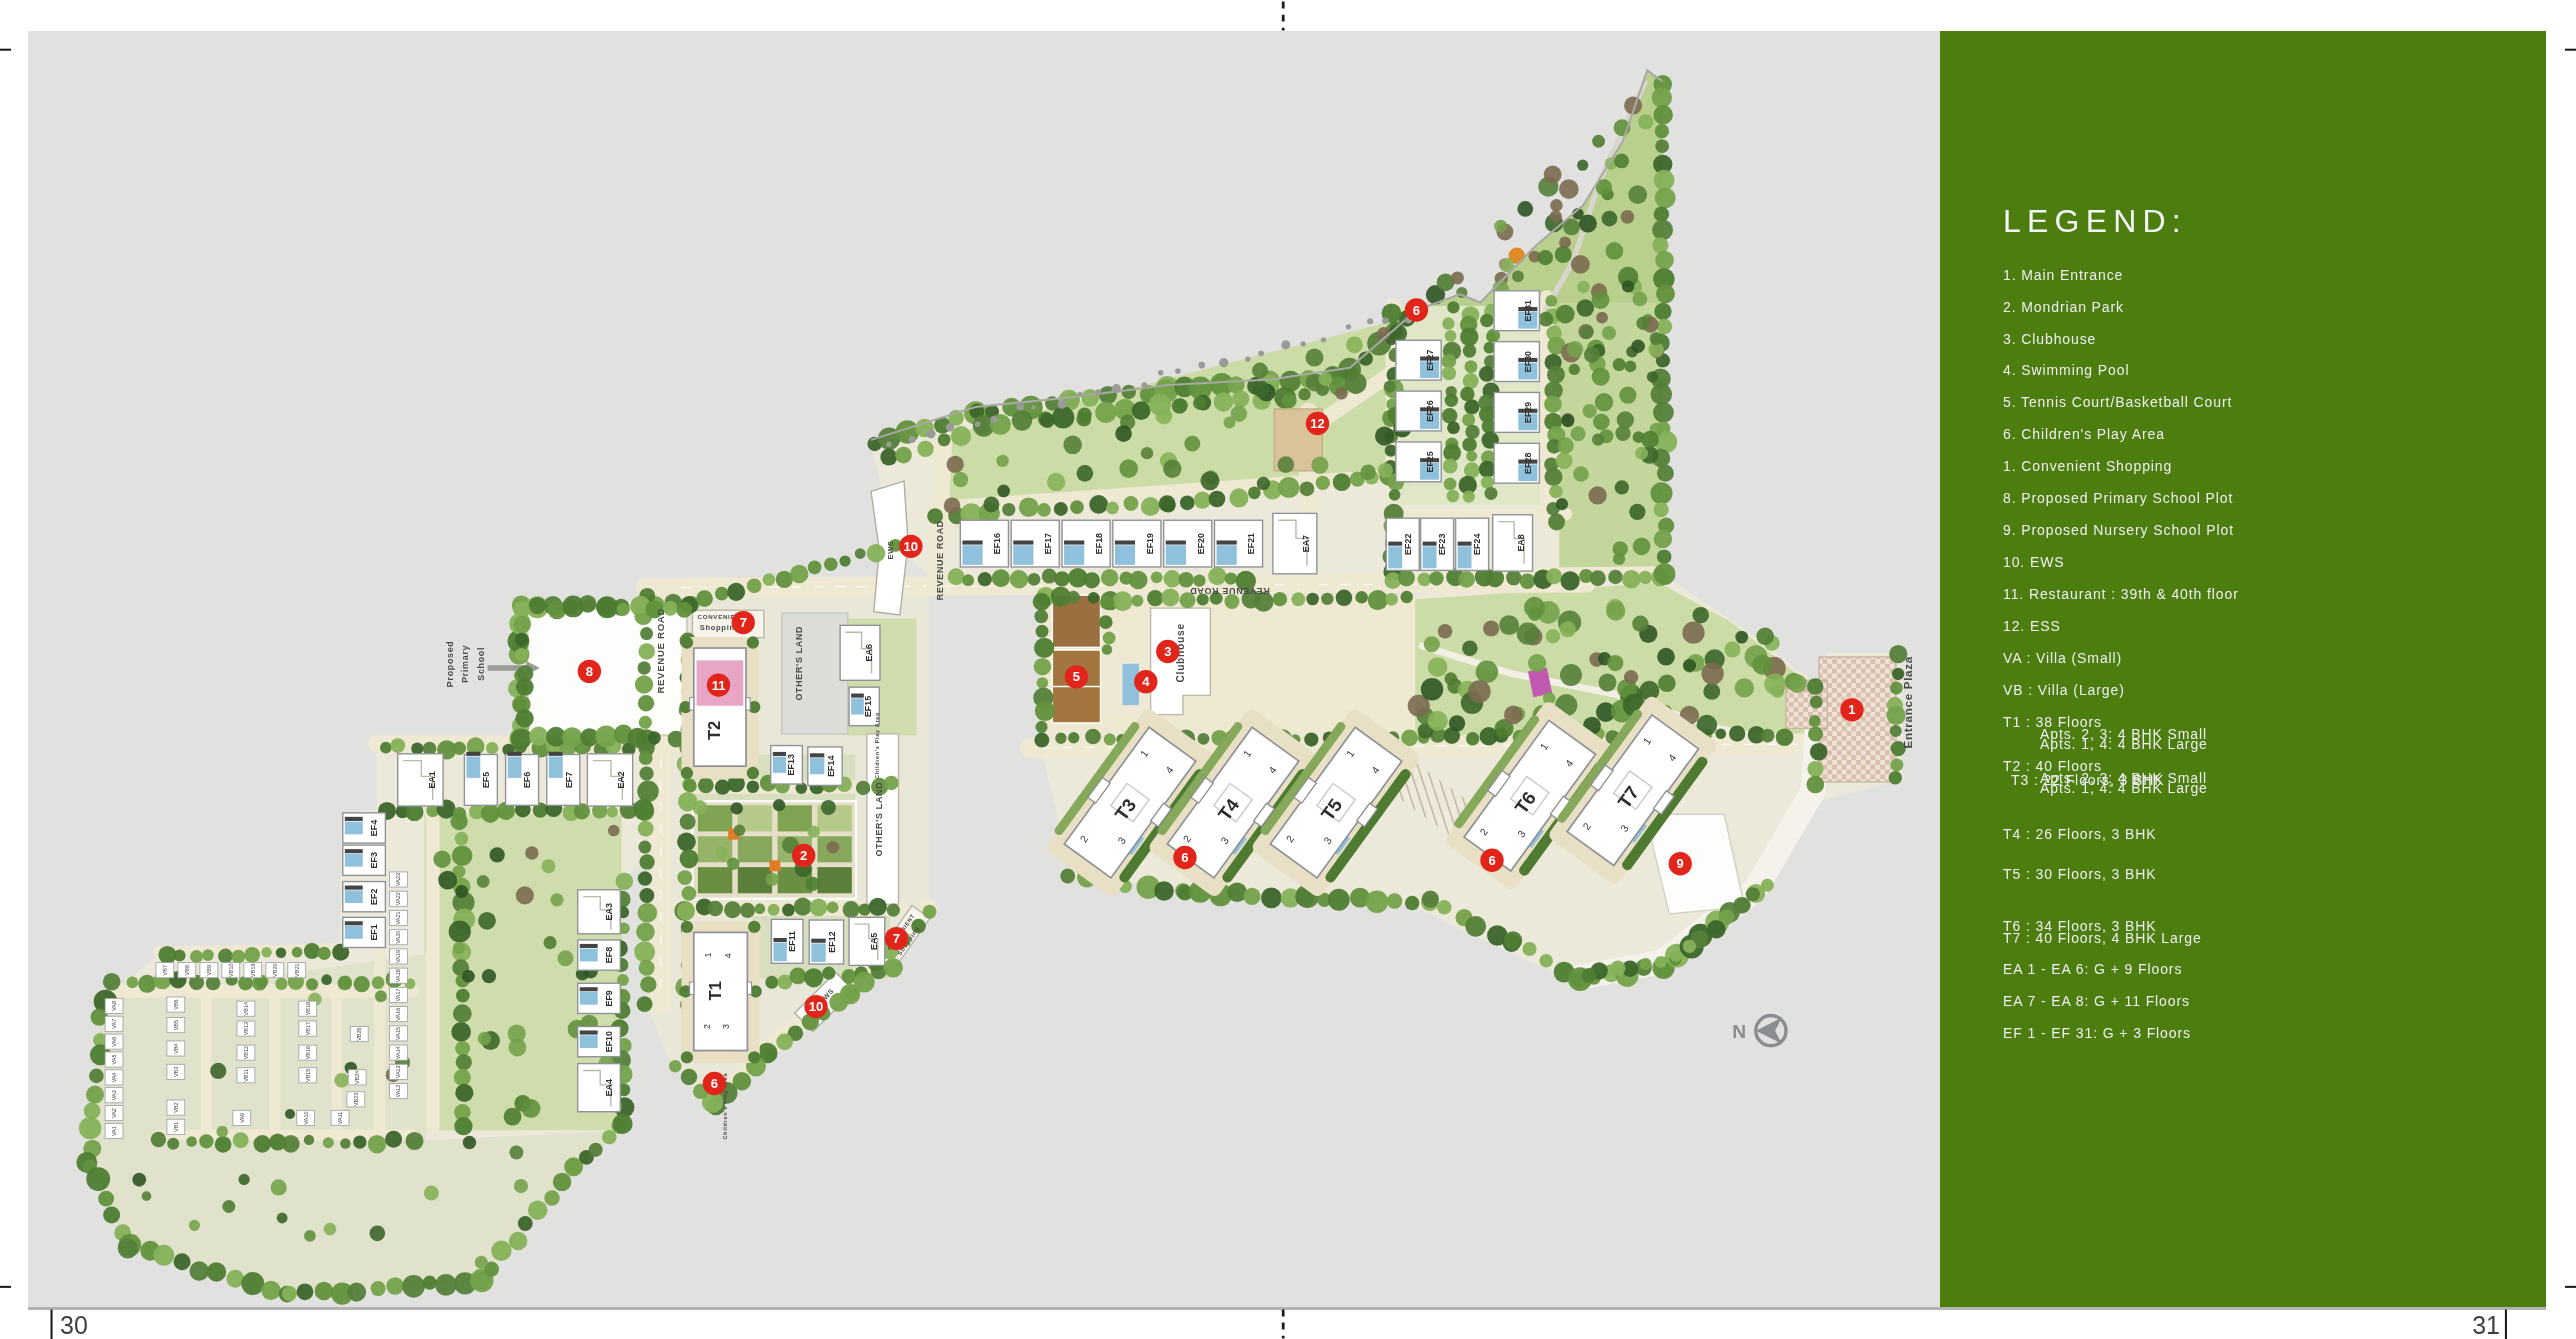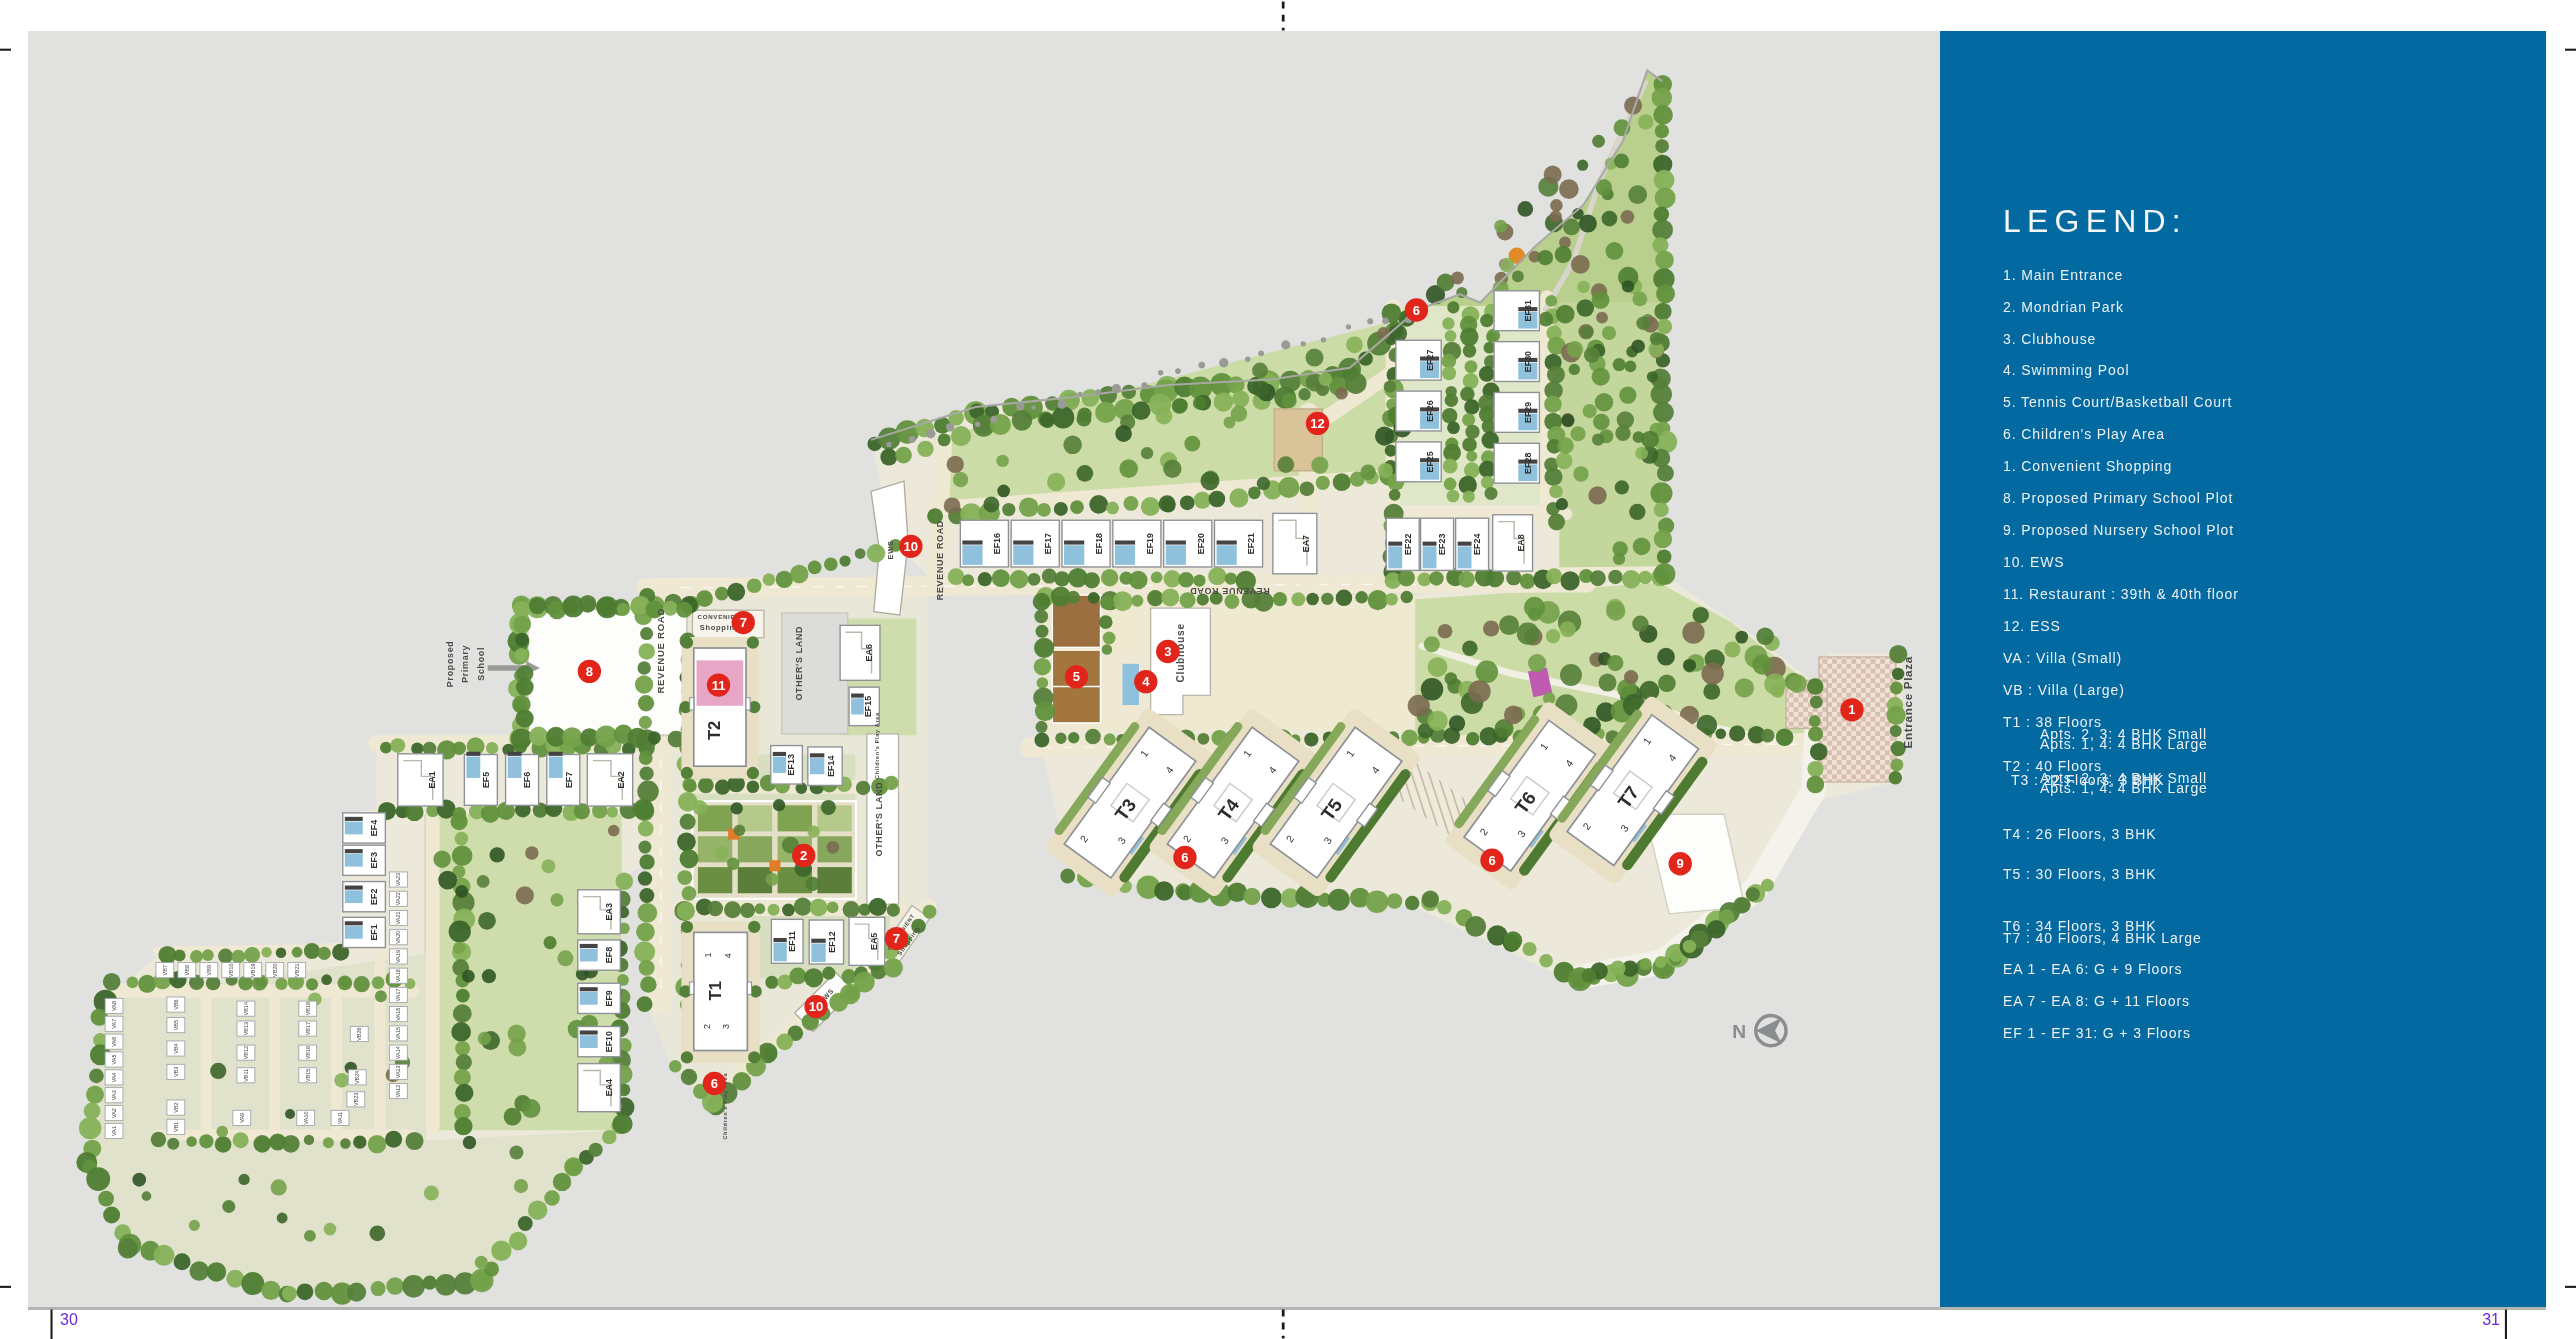--- a/index.html
+++ b/index.html
@@ -1,26 +1,26 @@
 <!DOCTYPE html>
 <html style="font-size:11px"><head>
 <meta charset="utf-8">
 <style>
   html,body{margin:0;padding:0;background:#ffffff;width:2576px;height:1340px;overflow:hidden;
             font-family:"Liberation Sans", sans-serif;}
   .page{position:absolute;left:27.5px;top:31px;width:2518px;height:1276px;background:#e1e1e0;
         border-bottom:3.4px solid #b3b3b1;}
   #map{position:absolute;left:0;top:0;width:2576px;height:1340px;}
-  .legend{position:absolute;left:1940px;top:31px;width:606px;height:1276px;background:#0369a1;text-align:right;}
+  .legend{position:absolute;left:1940px;top:31px;width:606px;height:1276px;background:#4d7c0f;text-align:right;}
   .legend-title{position:absolute;left:63px;top:172px;color:#f4f5f6;font-size:32px;font-weight:400;
                 letter-spacing:6.2px;}
   .lg-line{position:absolute;left:63px;color:#eef0f2;font-size:14px;font-weight:300;
            letter-spacing:0.9px;white-space:nowrap;}
   .lg-sub{left:100px;}
-  .pageno{position:absolute;color:#6d28d9;font-size:16px;top:1311px;}
+  .pageno{position:absolute;color:#404040;font-size:25px;top:1311px;}
   #pn-left{left:60px;}
   #pn-right{left:2445px;width:55px;text-align:right;}
 </style>
 </head>
 <body>
 
 <div class="page"></div>
 
 <svg id="map" viewBox="0 0 3750 1950">
   <defs>

